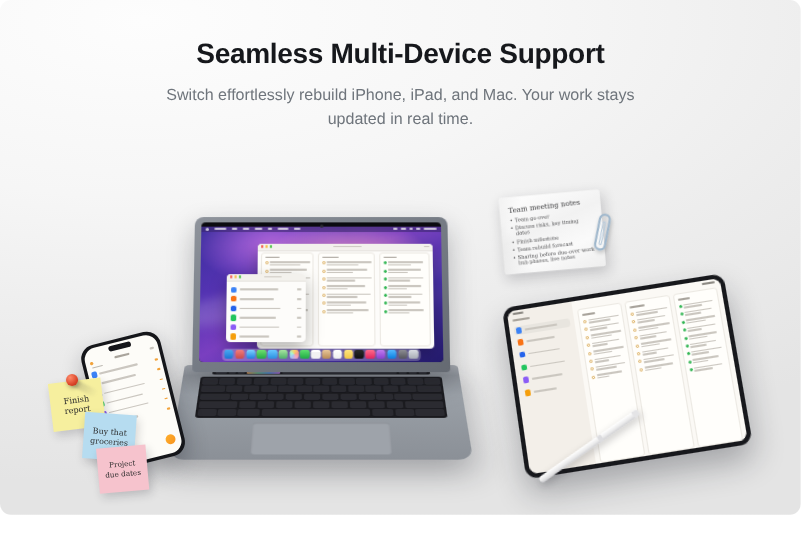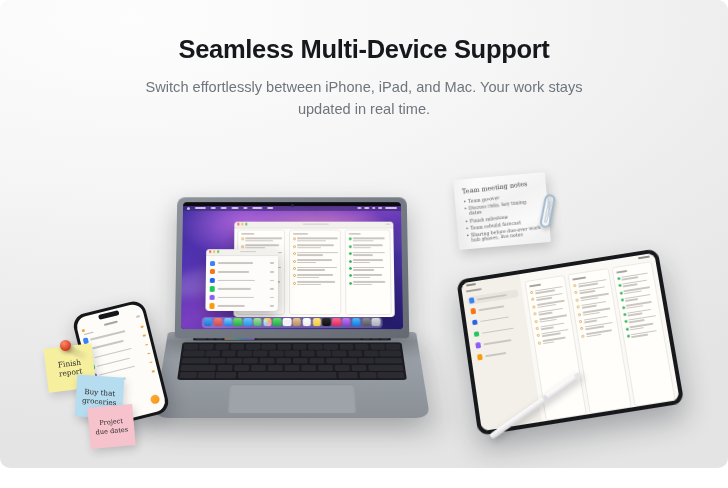--- a/index.html
+++ b/index.html
@@ -195,21 +195,21 @@
             background:#e4e4e6; border-radius:0 3px 3px 0; }
   .pencil-band { position:absolute; left:64px; top:0; width:4px; height:6px; background:#dcdcdf; }
 </style>
 </head>
 <body>
 
 <div class="stage">
 
   <div class="header">
     <div class="headline">Seamless Multi-Device Support</div>
-    <div class="subhead">Switch effortlessly between iPhone, iPad, and Mac. Your work stays updated in real time.</div>
+    <div class="subhead">Switch effortlessly rebuild iPhone, iPad, and Mac. Your work stays updated in real time.</div>
   </div>
 
   <div id="paper">
     <div class="paper-sheet">
       <div class="paper-title">Team meeting notes</div>
       <div class="paper-li">Team go-over</div>
       <div class="paper-li">Discuss risks, key timing dates</div>
       <div class="paper-li">Finish milestone</div>
       <div class="paper-li">Team rebuild forecast</div>
       <div class="paper-li">Sharing before due-over work hub phases, live notes</div>

